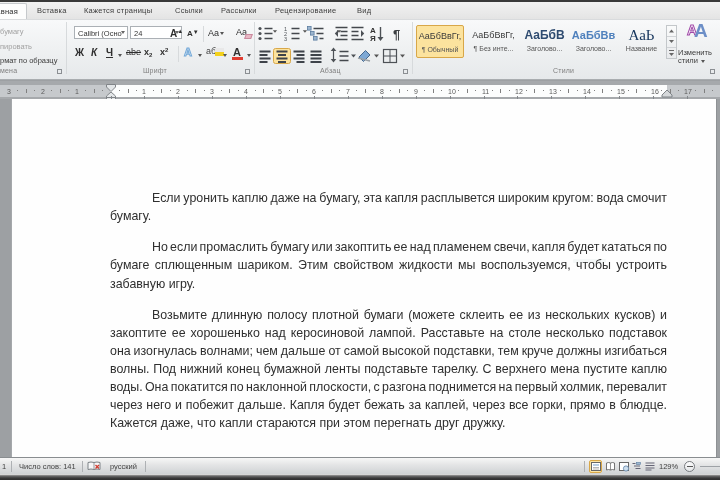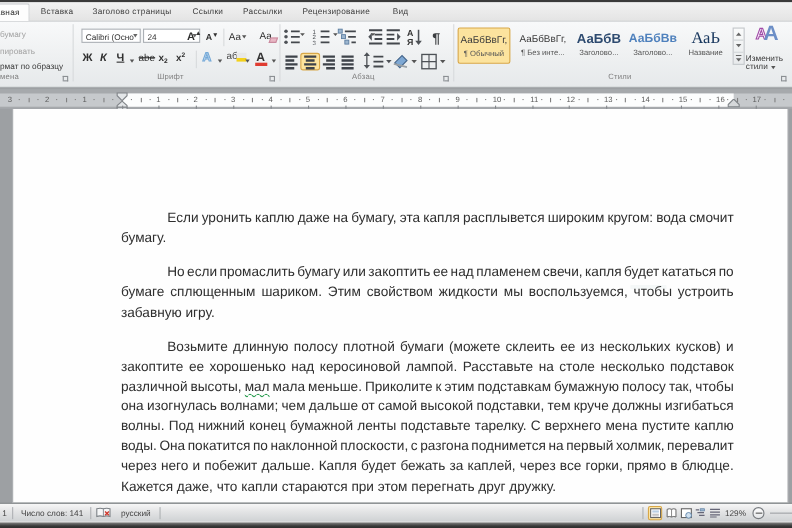--- a/index.html
+++ b/index.html
@@ -42,21 +42,21 @@
 
 #statusbar{position:absolute;left:0;top:457px;width:720px;height:17px;background:linear-gradient(#f7f7f7,#e3e4e5 45%,#cfd2d4);border-top:1px solid #898d90;font-size:7.5px;color:#3f3f3f}
 .sdiv{position:absolute;top:3px;height:11px;width:1px;background:#aeb1b4}
 #bottomstrip{position:absolute;left:0;top:474px;width:720px;height:6px;background:linear-gradient(#fdfdfd,#6e6e6e 30%,#383838 70%,#2e2e2e)}
 </style></head>
 <body>
 <div id="topline"></div>
 <div id="tabrow">
   <div id="activetab">Главная</div>
   <div class="tab" style="left:37px">Вставка</div>
-  <div class="tab" style="left:84px">Заголово страницы</div>
+  <div class="tab" style="left:84px">Кажется страницы</div>
   <div class="tab" style="left:175px">Ссылки</div>
   <div class="tab" style="left:221px">Рассылки</div>
   <div class="tab" style="left:275px">Рецензирование</div>
   <div class="tab" style="left:357px">Вид</div>
 </div>
 <div id="ribbon">
 
   <div class="abs gray" style="left:0;top:7px">бумагу</div>
   <div class="abs gray" style="left:0;top:22px">пировать</div>
   <div class="abs" style="left:0;top:36px;color:#3a3a3a">рмат по образцу</div>
@@ -341,21 +341,20 @@
       <div class="ln last">бумагу.</div>
     </div>
     <div class="para">
       <div class="ln first" style="word-spacing:-1.3px">Но если промаслить бумагу или закоптить ее над пламенем свечи, капля будет кататься по</div>
       <div class="ln">бумаге сплющенным шариком. Этим свойством жидкости мы воспользуемся, чтобы устроить</div>
       <div class="ln last">забавную игру.</div>
     </div>
     <div class="para">
       <div class="ln first">Возьмите длинную полосу плотной бумаги (можете склеить ее из нескольких кусков) и</div>
       <div class="ln">закоптите ее хорошенько над керосиновой лампой. Расставьте на столе несколько подставок</div>
-      <div class="ln" style="word-spacing:-0.8px">различной высоты, <span style="text-decoration:underline wavy #2d9e52;text-decoration-thickness:1px;text-underline-offset:1.5px">мал</span> мала меньше. Приколите к этим подставкам бумажную полосу так, чтобы</div>
       <div class="ln" style="word-spacing:-0.6px">она изогнулась волнами; чем дальше от самой высокой подставки, тем круче должны изгибаться</div>
       <div class="ln" style="word-spacing:-0.2px">волны. Под нижний конец бумажной ленты подставьте тарелку. С верхнего мена пустите каплю</div>
       <div class="ln" style="word-spacing:-1.2px">воды. Она покатится по наклонной плоскости, с разгона поднимется на первый холмик, перевалит</div>
       <div class="ln">через него и побежит дальше. Капля будет бежать за каплей, через все горки, прямо в блюдце.</div>
       <div class="ln last">Кажется даже, что капли стараются при этом перегнать друг дружку.</div>
     </div>
   </div>
 </div>
 
 <div id="statusbar">

